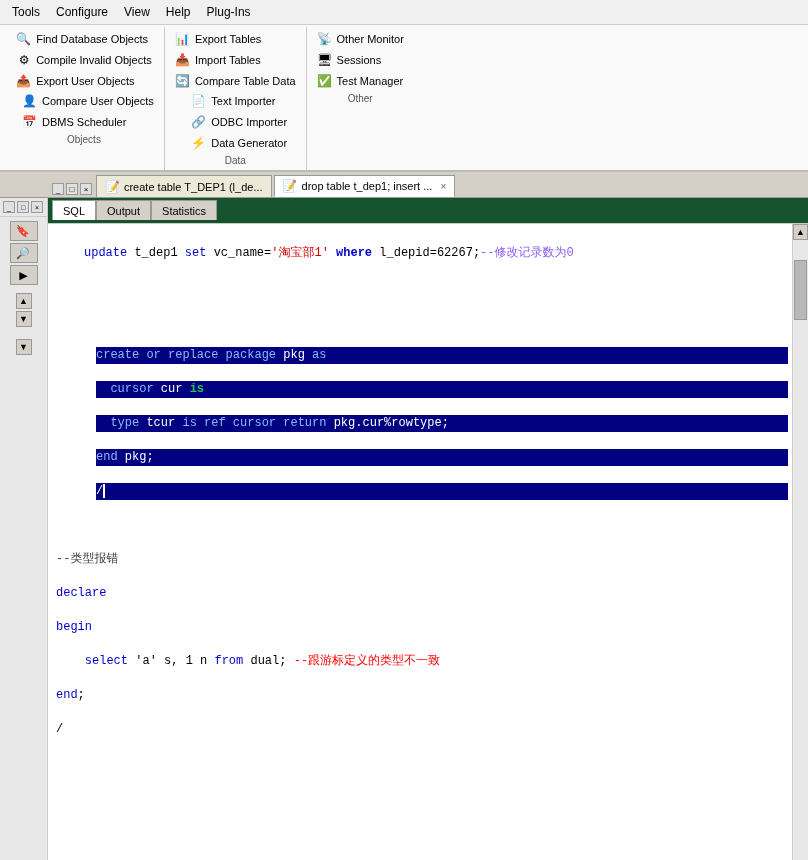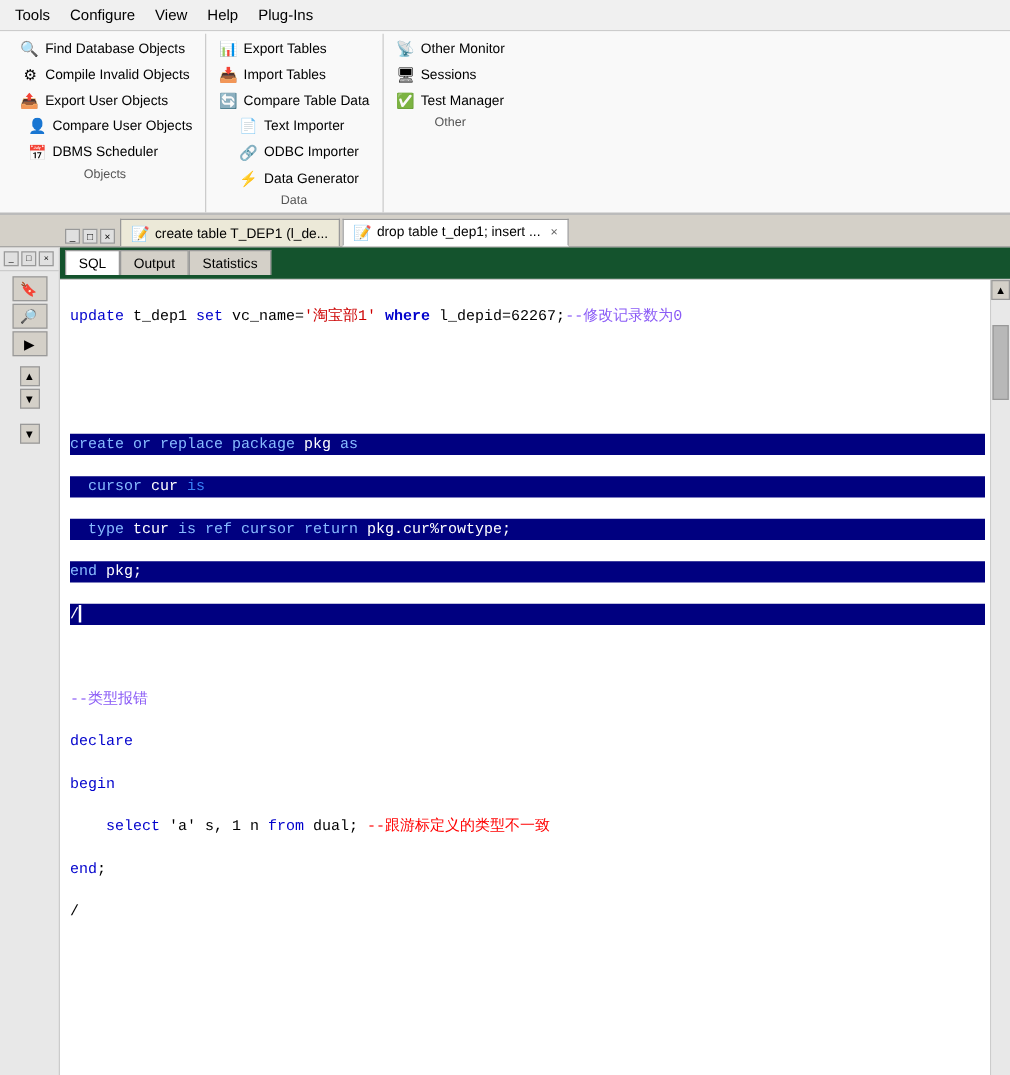--- a/index.html
+++ b/index.html
@@ -241,21 +241,21 @@
       height: 60px;
       background: #b8b8b8;
       border: 1px solid #999;
     }
 
     
     .code-line { display: block; }
     .code-cursor { display: inline-block; width: 2px; background: #fff; height: 14px; vertical-align: middle; }
 
     
-    .hl { background: #000080; color: #fff; }
+    .hl { background: #000080; color: #fff; margin-left: 40px; }
 
     
     .main-editor-area {
       display: flex;
       flex-direction: column;
       flex: 1;
     }
 
     .full-editor-pane {
       display: flex;
@@ -406,30 +406,30 @@
         <span>Output</span>
       </div>
       <div class="sql-tab">
         <span>Statistics</span>
       </div>
     </div>
 
     <div class="full-editor-pane">
       <div class="code-editor">
         <div class="code-content">
-<span class="code-line"><span style="color:#0000cc;">update</span> t_dep1 <span style="color:#0000cc;">set</span> vc_name=<span style="color:#cc0000;">'淘宝部1'</span> <span style="color:#0000cc;font-weight:bold;">where</span> l_depid=62267;<span style="color:#8b5cf6;">--修改记录数为0</span></span>
+<span class="code-line"><span style="color:#0000cc;margin-left:28px;">update</span> t_dep1 <span style="color:#0000cc;">set</span> vc_name=<span style="color:#cc0000;">'淘宝部1'</span> <span style="color:#0000cc;font-weight:bold;">where</span> l_depid=62267;<span style="color:#8b5cf6;">--修改记录数为0</span></span>
 <span class="code-line">&nbsp;</span>
 <span class="code-line">&nbsp;</span>
 <span class="code-line hl"><span style="color:#88bbff;">create or replace package</span> pkg <span style="color:#88bbff;">as</span></span>
-<span class="code-line hl">  <span style="color:#88bbff;">cursor</span> cur <span style="color:#3b82f6;">is</span></span>
+<span class="code-line hl">  <span style="color:#88bbff;">cursor</span> cur <span style="color:#22c55e;font-weight:bold;">is</span></span>
 <span class="code-line hl">  <span style="color:#88bbff;">type</span> tcur <span style="color:#88bbff;">is ref cursor return</span> pkg.cur%rowtype;</span>
 <span class="code-line hl"><span style="color:#88bbff;">end</span> pkg;</span>
 <span class="code-line hl">/<span class="code-cursor"></span></span>
 <span class="code-line">&nbsp;</span>
-<span class="code-line"><span style="color:#8b5cf6;">--类型报错</span></span>
+<span class="code-line"><span style="color:#404040;">--类型报错</span></span>
 <span class="code-line"><span style="color:#0000cc;">declare</span></span>
 <span class="code-line"><span style="color:#0000cc;">begin</span></span>
 <span class="code-line">    <span style="color:#0000cc;">select</span> 'a' s, 1 n <span style="color:#0000cc;">from</span> dual; <span style="color:#ff0000;">--跟游标定义的类型不一致</span></span>
 <span class="code-line"><span style="color:#0000cc;">end</span>;</span>
 <span class="code-line">/</span>
 <span class="code-line">&nbsp;</span>
 
 
 
 

